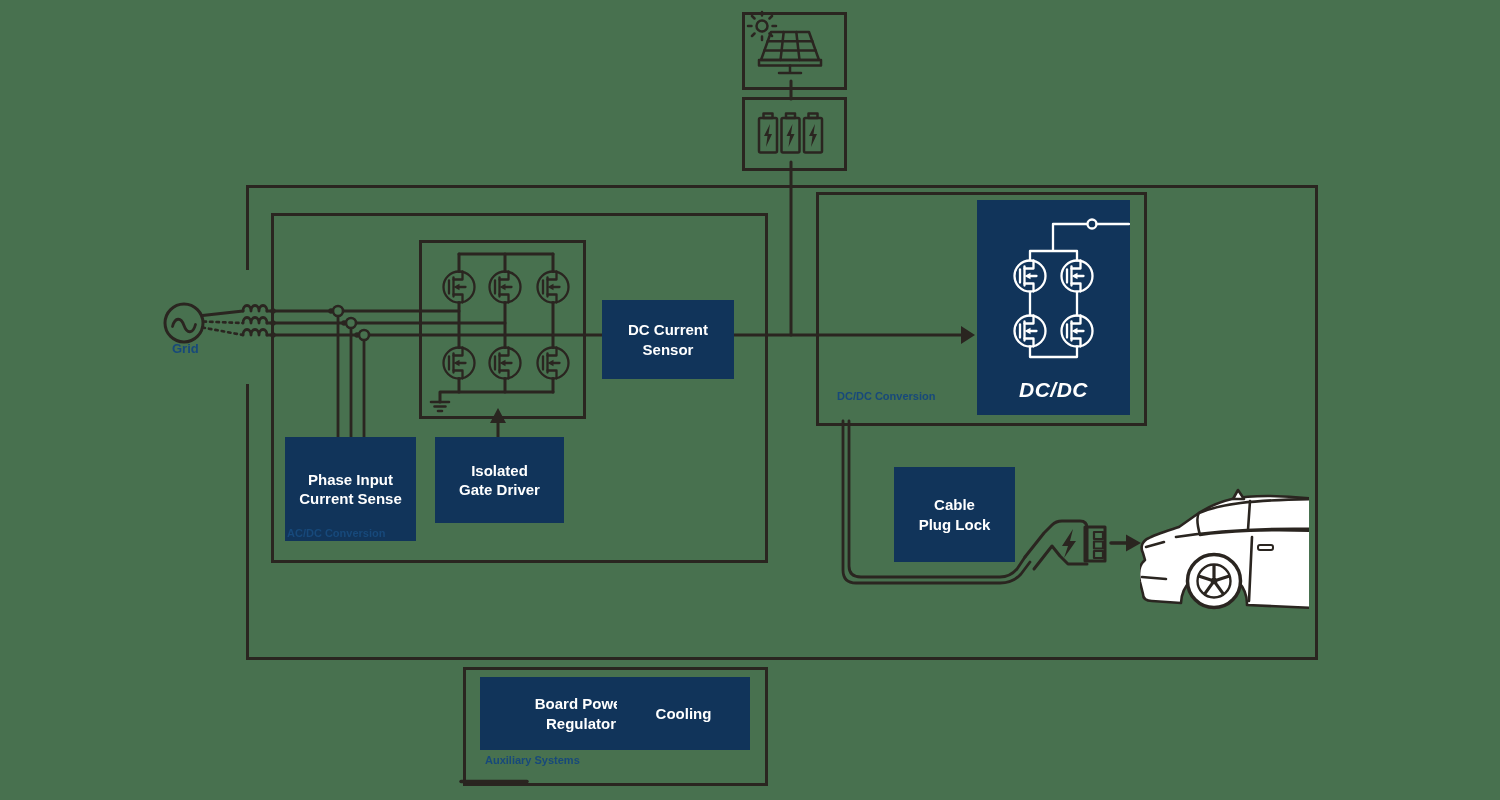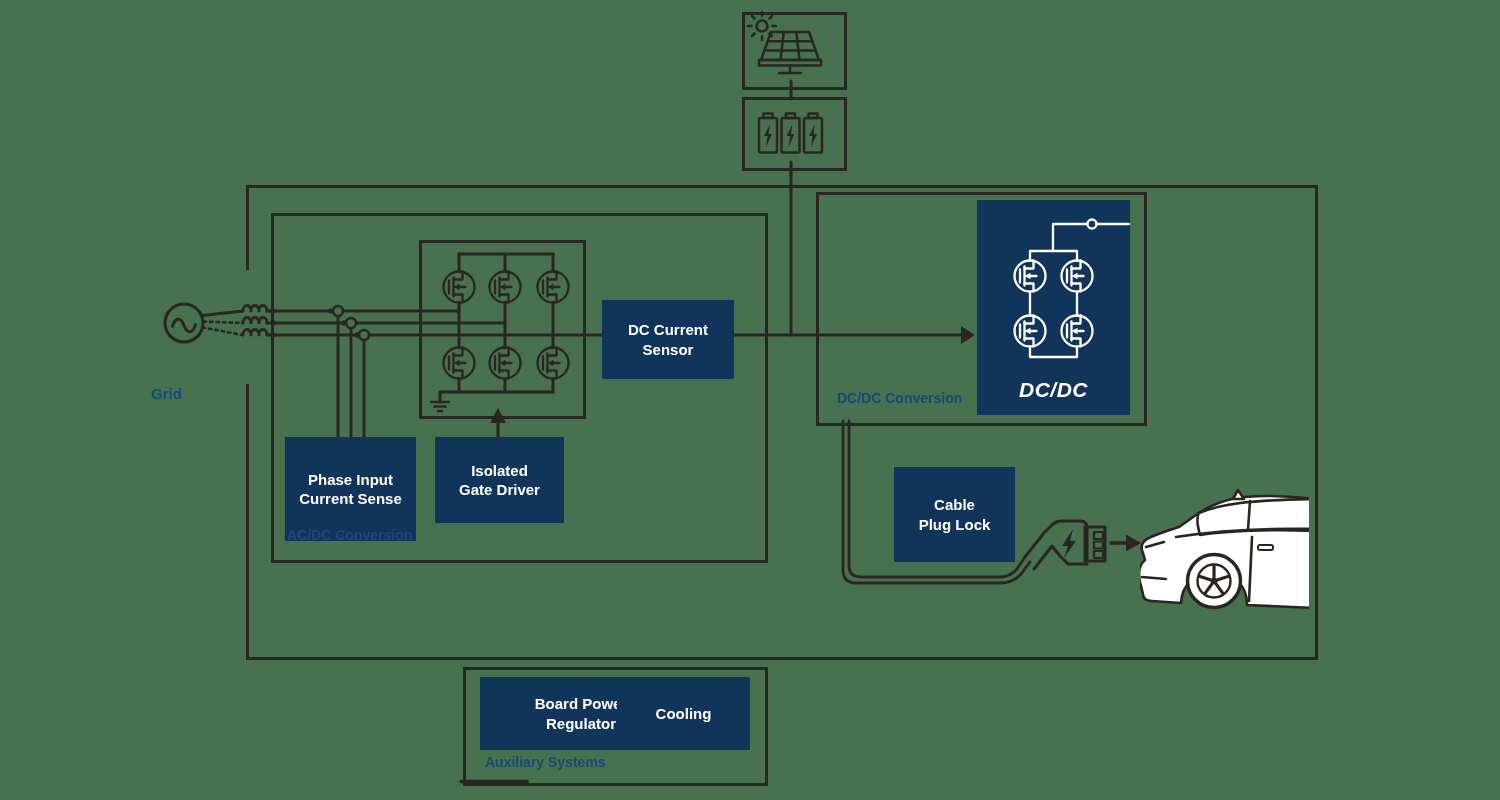--- a/index.html
+++ b/index.html
@@ -6,21 +6,21 @@
     --bg:#48714F; --line:#2A2520; --navy:#11345A; --label:#17497B; --boxtext:#FFFFFF;
   }
   html,body{margin:0;padding:0;}
   body{background:var(--bg);font-family:"Liberation Sans",sans-serif;}
   .stage{position:relative;width:1500px;height:800px;background:var(--bg);overflow:hidden;}
   .obox{position:absolute;border:3px solid var(--line);background:transparent;z-index:1;}
   .patch{position:absolute;background:var(--bg);z-index:2;}
   .lines{position:absolute;left:0;top:0;z-index:3;pointer-events:none;}
   .navy{position:absolute;background:var(--navy);color:var(--boxtext);display:flex;align-items:center;justify-content:center;
         text-align:center;font-weight:bold;font-size:15px;line-height:1.28;white-space:pre-line;z-index:4;}
-  .slabel{position:absolute;color:var(--label);font-weight:bold;font-size:14px;z-index:4;white-space:nowrap;}
+  .slabel{position:absolute;color:var(--label);font-weight:bold;font-size:11px;z-index:4;white-space:nowrap;}
   .dcdcwrap{position:absolute;left:977px;top:200px;width:153px;height:215px;background:var(--navy);z-index:4;}
   .dcdcwrap svg{position:absolute;left:0;top:0;}
   .dcdctext{position:absolute;left:0;bottom:13px;width:100%;text-align:center;color:#fff;font-weight:bold;font-size:21px;letter-spacing:.5px;font-style:italic;}
 </style>
 </head>
 <body>
 
 <div class="stage">
 
   <div class="obox" style="left:741.5px;top:11.5px;width:99px;height:72px;"></div>
@@ -214,18 +214,18 @@
           <use href="#mos" x="53" y="76"></use>
           <use href="#mos" x="100" y="76"></use>
           <use href="#mos" x="53" y="131"></use>
           <use href="#mos" x="100" y="131"></use>
         </g>
       </g>
     </svg>
     <span class="dcdctext">DC/DC</span>
   </div>
 
-  <div class="slabel" style="left:151px;top:341px;font-size:15px;margin-top:44px;">Grid</div>
+  <div class="slabel" style="left:172px;top:341px;font-size:13px;">Grid</div>
   <div class="slabel" style="left:287px;top:527px;">AC/DC Conversion</div>
   <div class="slabel" style="left:837px;top:390px;">DC/DC Conversion</div>
   <div class="slabel" style="left:485px;top:754px;">Auxiliary Systems</div>
 
 </div>
 
 </body></html>

